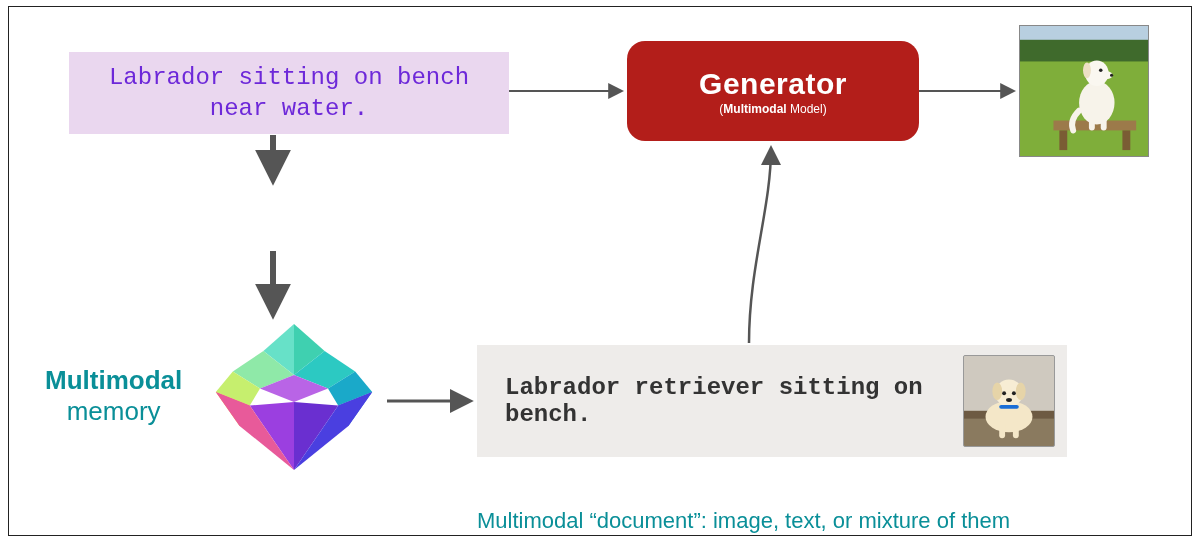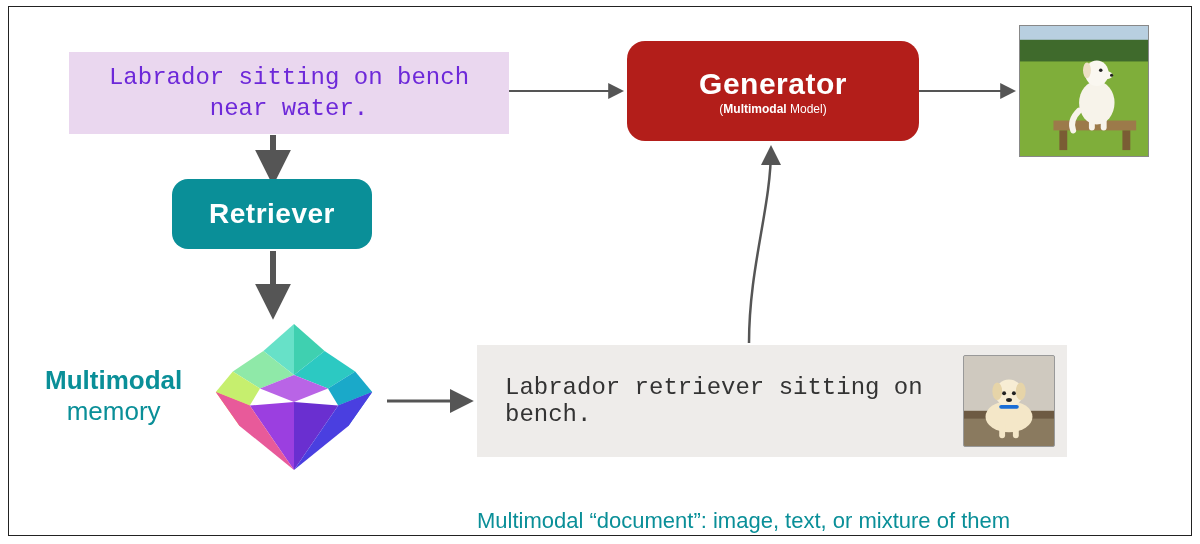--- a/index.html
+++ b/index.html
@@ -96,20 +96,21 @@
 
   
   .doc-box {
     left: 468px; top: 338px;
     width: 590px; height: 112px;
     background: #eeecea;
     display: flex;
     align-items: center;
     padding: 10px 12px 10px 28px;
     gap: 28px;
+    font-weight: bold;
   }
   .doc-text {
     flex: 1;
     font-family: "Courier New", ui-monospace, monospace;
     font-size: 24px;
     color: #333;
   }
   .thumb {
     width: 92px; height: 92px;
     border: 1px solid #999;
@@ -170,23 +171,20 @@
 
     <line x1="378" y1="394" x2="460" y2="394" stroke="#555" stroke-width="3" marker-end="url(#ah-thin)"></line>
 
     <path d="M 740 336 C 740 260 762 200 762 142" stroke="#555" stroke-width="2.5" fill="none" marker-end="url(#ah-thin)"></path>
   </svg>
 
   <div class="abs prompt-box">
     <span>Labrador sitting on bench near water.</span>
   </div>
 
-  <div class="abs retriever-box">
-    <span>Retriever</span>
-  </div>
 
   <div class="abs generator-box">
     <span class="generator-title">Generator</span>
     <span class="generator-sub">
       (<span class="mm">Multimodal</span>
        <span>Model</span>)
     </span>
   </div>
 
   <div class="abs memory-label">

